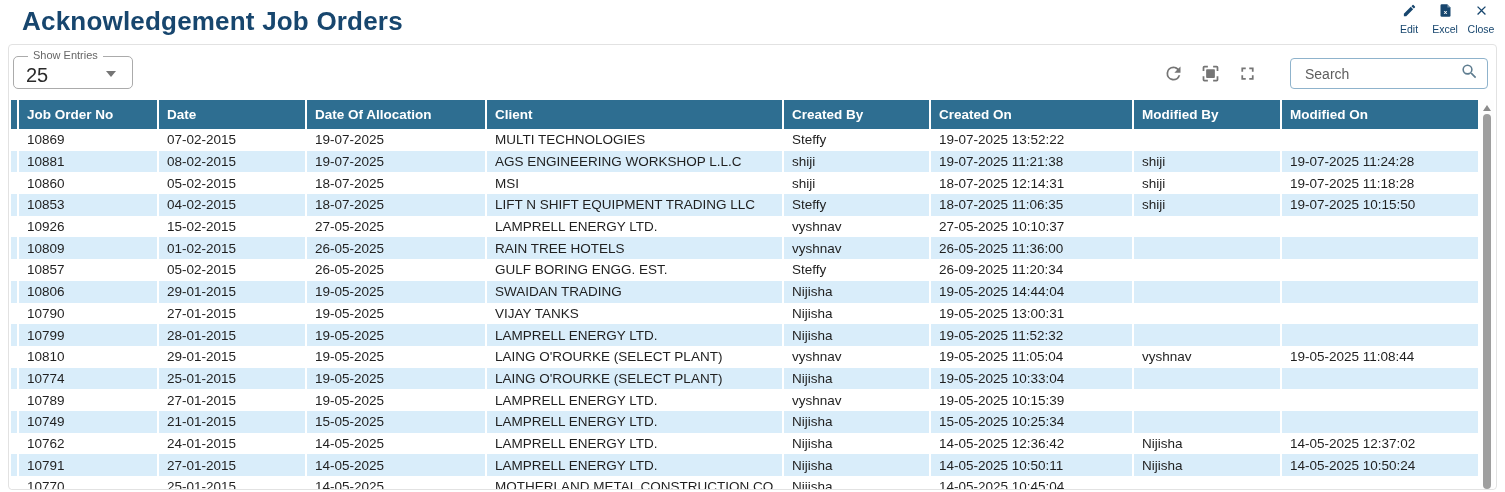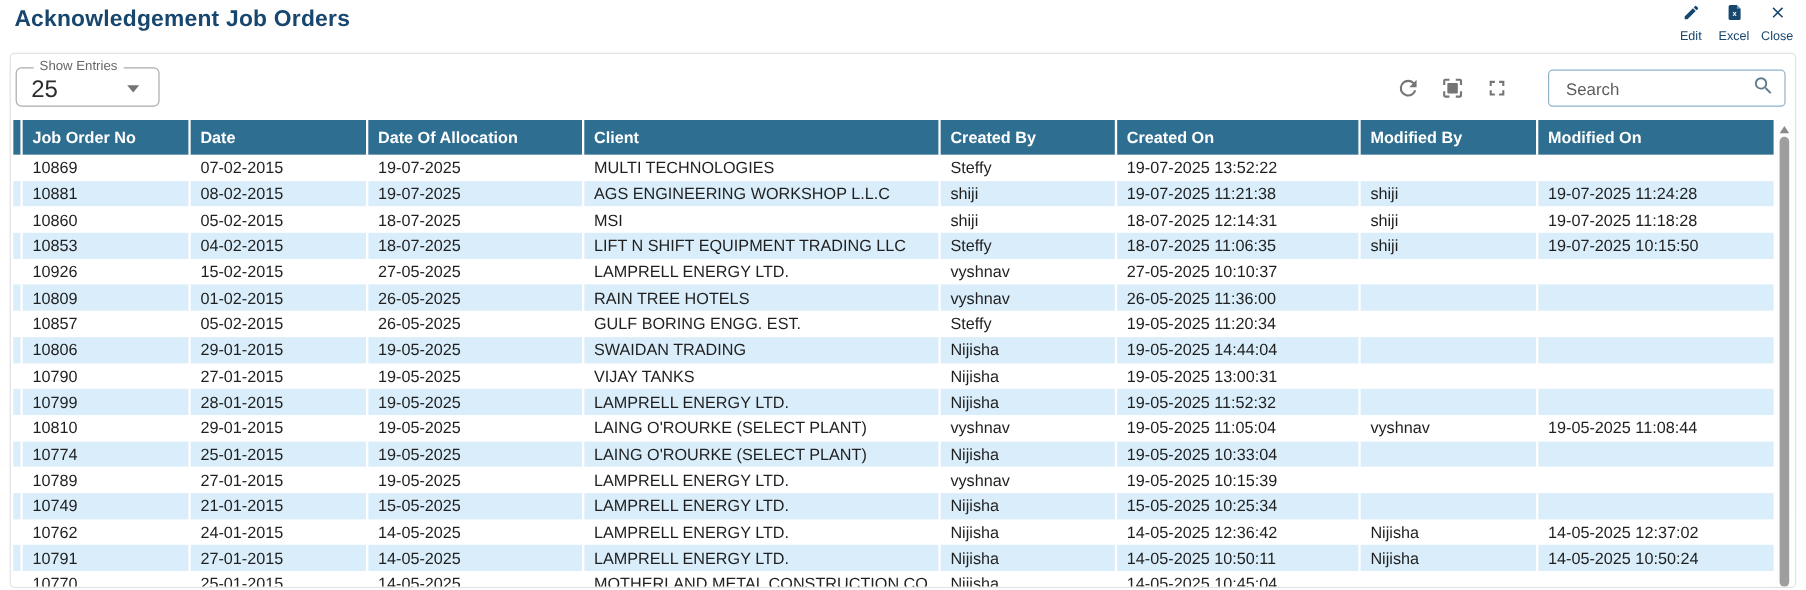--- a/index.html
+++ b/index.html
@@ -10,21 +10,21 @@
     --search-border:#8fb3cc;
   }
   *{box-sizing:border-box;}
   html,body{margin:0;padding:0;}
   body{
     width:1505px;height:492px;overflow:hidden;background:#fff;
     font-family:"Liberation Sans",sans-serif;
   }
   
   .titlebar{position:relative;height:40px;}
-  .page-title{position:absolute;left:12px;top:6px;font-size:19px;font-weight:700;
+  .page-title{position:absolute;left:22px;top:6px;font-size:26px;font-weight:700;
     color:var(--title-color);letter-spacing:.2px;}
   .actions{position:absolute;right:6px;top:3px;display:flex;}
   .action{display:flex;flex-direction:column;align-items:center;width:36px;cursor:pointer;
     color:var(--title-color);}
   .action svg{width:15px;height:15px;}
   .action .label{font-size:10.5px;margin-top:1px;}
   
   .panel{margin:4px 8px 0;border:1px solid #e2e2e2;border-radius:4px;height:446px;
     background:#fff;position:relative;overflow:hidden;}
   
@@ -236,21 +236,21 @@
             <td></td>
             <td></td>
           </tr>
           <tr>
             <td></td>
             <td>10857</td>
             <td>05-02-2015</td>
             <td>26-05-2025</td>
             <td>GULF BORING ENGG. EST.</td>
             <td>Steffy</td>
-            <td>19-05-2025 11:20:34</td>
+            <td>26-09-2025 11:20:34</td>
             <td></td>
             <td></td>
           </tr>
           <tr>
             <td></td>
             <td>10806</td>
             <td>29-01-2015</td>
             <td>19-05-2025</td>
             <td>SWAIDAN TRADING</td>
             <td>Nijisha</td>

